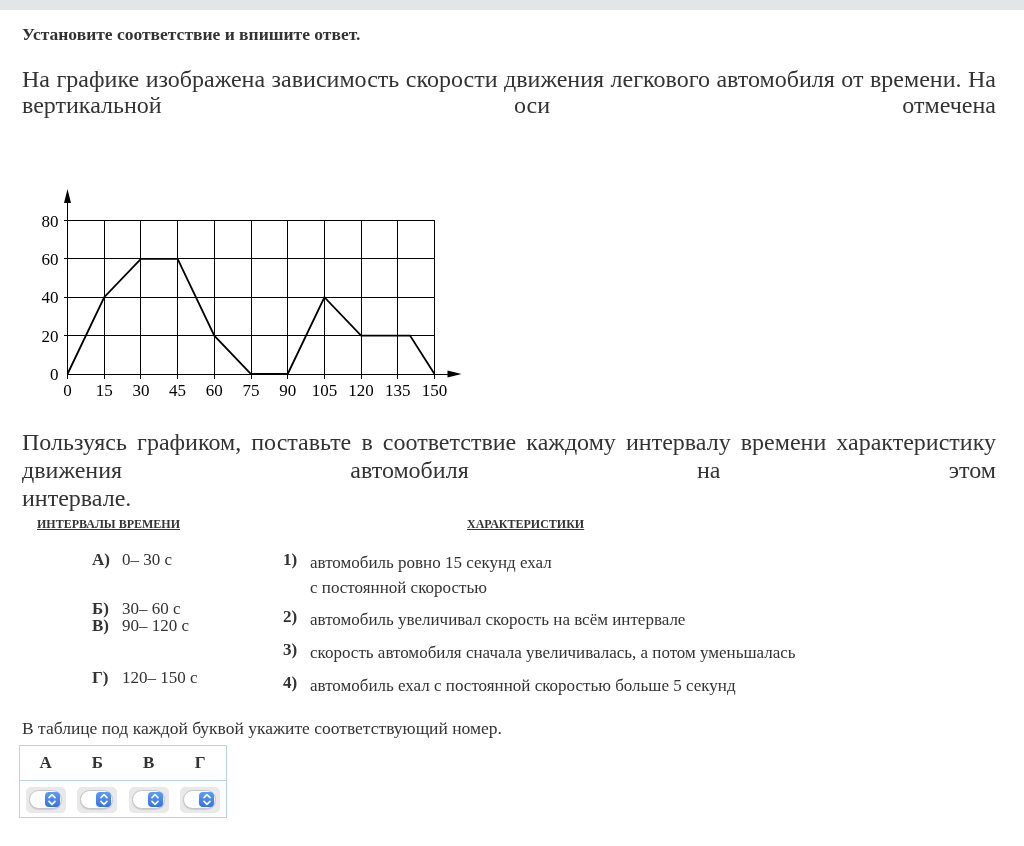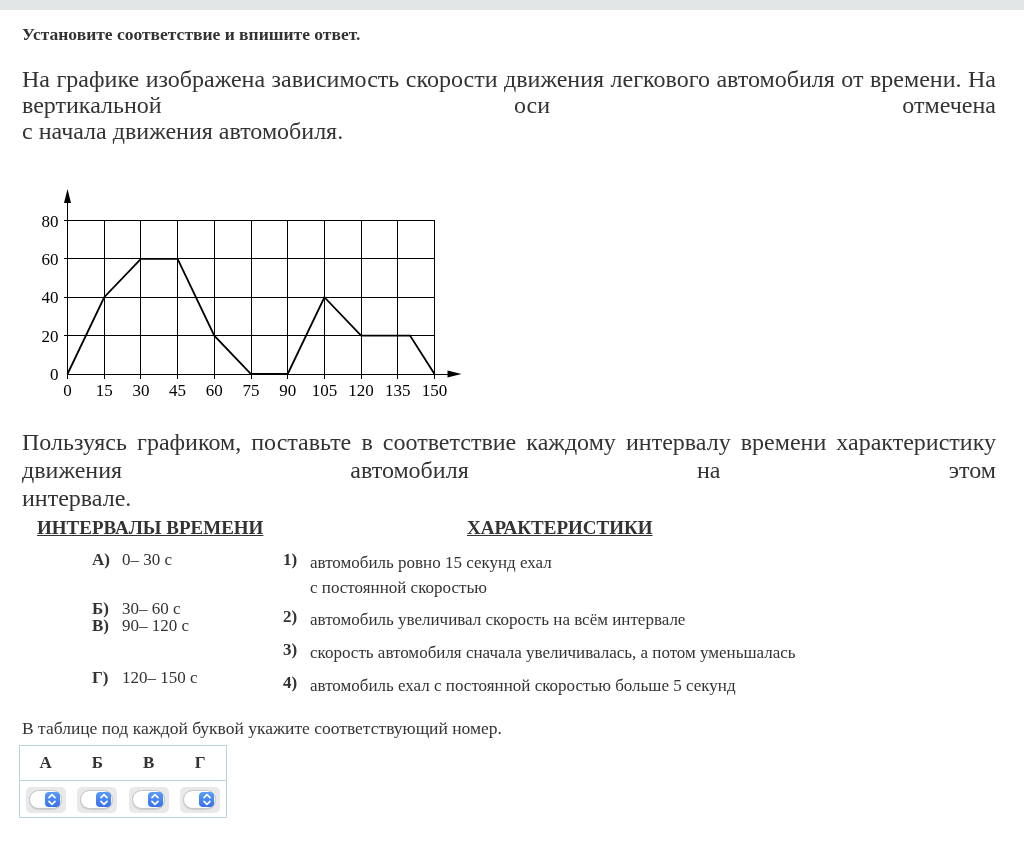--- a/index.html
+++ b/index.html
@@ -9,21 +9,21 @@
     font-family:"Liberation Serif", serif;
   }
   .abs{position:absolute;}
   #top-bar{left:0;top:0;width:1024px;height:10px;background:#e3e6e6;}
   #page-title{left:22px;top:24px;font-size:17.5px;font-weight:bold;color:#333;}
   .text-block{left:22px;width:974px;font-size:24px;line-height:26px;color:#333;}
   .line-fill{text-align:justify;text-align-last:justify;}
   #intro{top:66px;}
   #task-text{top:428px;line-height:28px;}
   #chart-wrap{left:20px;top:184px;width:480px;height:240px;}
-  .col-header{top:517px;font-size:19px;font-weight:bold;text-decoration:underline;white-space:nowrap;}
+  .col-header{top:517px;font-size:12px;font-weight:bold;text-decoration:underline;white-space:nowrap;}
   #left-header{left:37px;}
   #right-header{left:467px;}
   .int-row{position:absolute;left:92px;font-size:17px;white-space:nowrap;}
   .int-row .lbl{display:inline-block;width:30px;font-weight:bold;}
   .char-row{position:absolute;left:283px;font-size:17px;white-space:nowrap;}
   .char-row .num{display:inline-block;width:27px;font-weight:bold;vertical-align:top;}
   .char-row .txt{display:inline-block;line-height:25px;}
   #answer-instruction{left:22px;top:710px;font-size:17.5px;margin-top:8px;}
   #answer-table{left:19px;top:745px;width:208px;height:73px;border:1px solid #b9d6d9;box-sizing:border-box;background:#fff;}
   #answer-head{display:flex;height:34px;border-bottom:1px solid #b9d6d9;}
@@ -41,21 +41,20 @@
 </style>
 </head>
 <body>
 
 <div id="top-bar" class="abs"></div>
 
 <div id="page-title" class="abs">Установите соответствие и впишите ответ.</div>
 
 <div id="intro" class="text-block abs">
   <div class="line-fill">На графике изображена зависимость скорости движения легкового автомобиля от времени. На вертикальной оси отмечена</div>
-  <div>с начала движения автомобиля.</div>
 </div>
 
 <div id="chart-wrap" class="abs"><svg width="480" height="240" viewBox="0 0 480 240">
       <line x1="47.5" y1="36.5" x2="47.5" y2="190" stroke="#000000" stroke-width="1" shape-rendering="crispEdges"></line>
       <line x1="84.2" y1="36.5" x2="84.2" y2="190" stroke="#000000" stroke-width="1" shape-rendering="crispEdges"></line>
       <line x1="120.9" y1="36.5" x2="120.9" y2="190" stroke="#000000" stroke-width="1" shape-rendering="crispEdges"></line>
       <line x1="157.60000000000002" y1="36.5" x2="157.60000000000002" y2="190" stroke="#000000" stroke-width="1" shape-rendering="crispEdges"></line>
       <line x1="194.3" y1="36.5" x2="194.3" y2="190" stroke="#000000" stroke-width="1" shape-rendering="crispEdges"></line>
       <line x1="231" y1="36.5" x2="231" y2="190" stroke="#000000" stroke-width="1" shape-rendering="crispEdges"></line>
       <line x1="267.70000000000005" y1="36.5" x2="267.70000000000005" y2="190" stroke="#000000" stroke-width="1" shape-rendering="crispEdges"></line>

